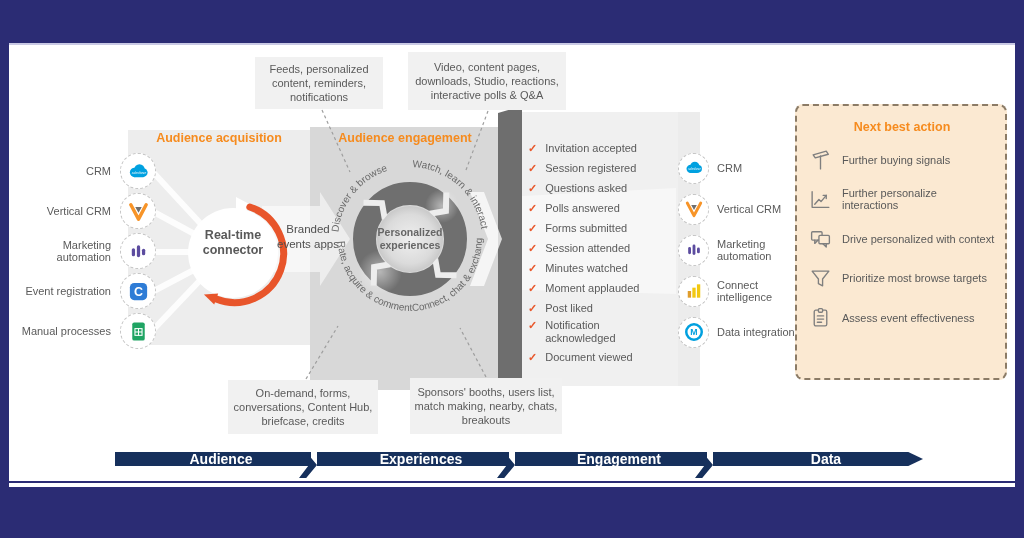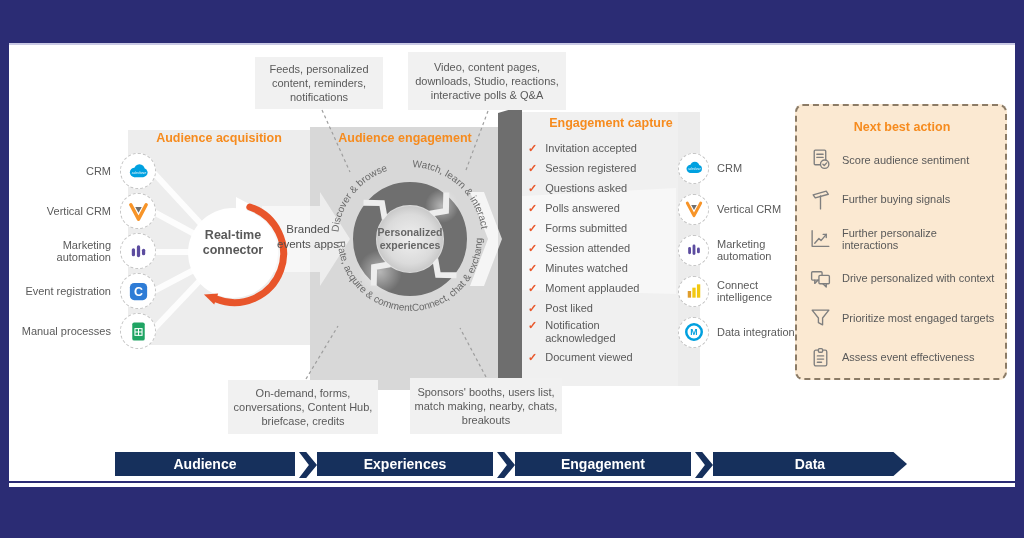--- a/index.html
+++ b/index.html
@@ -45,22 +45,22 @@
   .check{color:#E8582C;font-weight:bold;font-size:11px;flex:0 0 auto;}
   
   .nba{left:795px;top:104px;width:212px;height:276px;background:#FBE9D2;border:2px dashed #8B7B66;
       border-radius:8px;box-sizing:border-box;padding:10px 10px 0 12px;}
   .nba-title{color:#F68B1E;font-weight:bold;font-size:12.5px;text-align:center;margin:4px 0 6px 0;}
   .nba-row{display:flex;align-items:center;gap:10px;height:39.5px;}
   .nba-row svg{width:23px;height:23px;flex:0 0 auto;stroke:#7F7F7F;fill:none;stroke-width:1.3;
       stroke-linecap:round;stroke-linejoin:round;}
   .nba-label{color:#595959;font-size:11px;}
   
-  .flow-seg{top:452px;height:24px;background:#16305C;color:#fff;font-weight:bold;font-size:14px;
-      display:flex;align-items:center;justify-content:center;}
+  .flow-seg{top:452px;height:14px;background:#16305C;color:#fff;font-weight:bold;font-size:14px;
+      display:flex;align-items:center;justify-content:center;padding-left:16px;}
   .flow-sep{top:452px;height:26px;width:18px;background:#16305C;
       clip-path:polygon(0 0,40% 0,100% 50%,40% 100%,0 100%,55% 50%);}
   .flow-seg.pointed{clip-path:polygon(0 0,93% 0,100% 50%,93% 100%,0 100%);}
 </style>
 </head>
 <body>
 
 <div class="stage">
 
   <div class="abs frame" style="left:0;top:0;width:1024px;height:43px;"></div>
@@ -125,21 +125,20 @@
     <circle cx="410" cy="239" r="33" fill="url(#cg)"></circle>
 
     <text class="ringlbl"><textPath href="#arcTop" startOffset="3%">Discover &amp; browse</textPath></text>
     <text class="ringlbl"><textPath href="#arcTop" startOffset="51%">Watch, learn &amp; interact</textPath></text>
     <text class="ringlbl"><textPath href="#arcBot" startOffset="1%">Rate, acquire &amp; comment</textPath></text>
     <text class="ringlbl"><textPath href="#arcBot" startOffset="51%">Connect, chat &amp; exchange</textPath></text>
   </svg>
 
   <div class="abs sec-title" style="left:128px;top:131px;width:182px;">Audience acquisition</div>
   <div class="abs sec-title" style="left:310px;top:131px;width:190px;">Audience engagement</div>
-  <div class="abs sec-title" style="left:522px;top:116px;width:178px;">Engagement capture</div>
 
   <div class="abs connector-label">Real-time connector</div>
   <div class="abs branded-label">Branded events apps</div>
   <div class="abs center-label">Personalized experiences</div>
 
   <div class="abs" style="left:18px;top:153px;width:138px;">
     <div class="src-row" style="margin-bottom:4px;">
       <span class="io-label">CRM</span>
       <span class="logo-circle">
         <svg viewBox="0 0 24 24">
@@ -298,30 +297,20 @@
           </svg>
       </span>
       <span class="io-label">Data integration</span>
     </div>
   </div>
 
   <div class="abs nba">
     <div class="nba-title">Next best action</div>
     <div class="nba-row">
       <svg viewBox="0 0 22 22">
-          <rect x="5" y="2" width="11" height="14" rx="1"></rect>
-          <line x1="7.5" y1="6" x2="13.5" y2="6"></line>
-          <line x1="7.5" y1="9" x2="13.5" y2="9"></line>
-          <circle cx="15" cy="15.5" r="4" fill="#FBE9D2"></circle>
-          <path d="M13.3 15.5l1.3 1.3 2.3-2.6"></path>
-        </svg>
-      <span class="nba-label">Score audience sentiment</span>
-    </div>
-    <div class="nba-row">
-      <svg viewBox="0 0 22 22">
           <line x1="11" y1="7.5" x2="11" y2="20"></line>
           <polygon points="4,6.5 16.5,3 18.5,6 6,9.5"></polygon>
         </svg>
       <span class="nba-label">Further buying signals</span>
     </div>
     <div class="nba-row">
       <svg viewBox="0 0 22 22">
           <polyline points="3,3.5 3,18.5 19,18.5"></polyline>
           <polyline points="5.5,15.5 9.5,11 11.5,13 16.5,7"></polyline>
           <polyline points="13.5,7 16.5,7 16.5,10"></polyline>
@@ -334,21 +323,21 @@
           <path d="M5.5 12.5v3.2l3.2-3.2"></path>
           <rect x="9.5" y="8" width="10" height="8" rx="1" fill="#FBE9D2"></rect>
           <path d="M16.5 16v3.2l-3.2-3.2"></path>
         </svg>
       <span class="nba-label">Drive personalized with context</span>
     </div>
     <div class="nba-row">
       <svg viewBox="0 0 22 22">
           <polygon points="3,4 19,4 13,11.5 13,18 9,16 9,11.5"></polygon>
         </svg>
-      <span class="nba-label">Prioritize most engaged targets</span>
+      <span class="nba-label">Prioritize most browse targets</span>
     </div>
     <div class="nba-row">
       <svg viewBox="0 0 22 22">
           <rect x="5" y="4" width="12" height="15" rx="1.5"></rect>
           <rect x="9" y="2.5" width="4" height="3.5" rx="1" fill="#FBE9D2"></rect>
           <line x1="8" y1="9.5" x2="14" y2="9.5"></line>
           <line x1="8" y1="12.5" x2="14" y2="12.5"></line>
           <line x1="8" y1="15.5" x2="12" y2="15.5"></line>
         </svg>
       <span class="nba-label">Assess event effectiveness</span>

